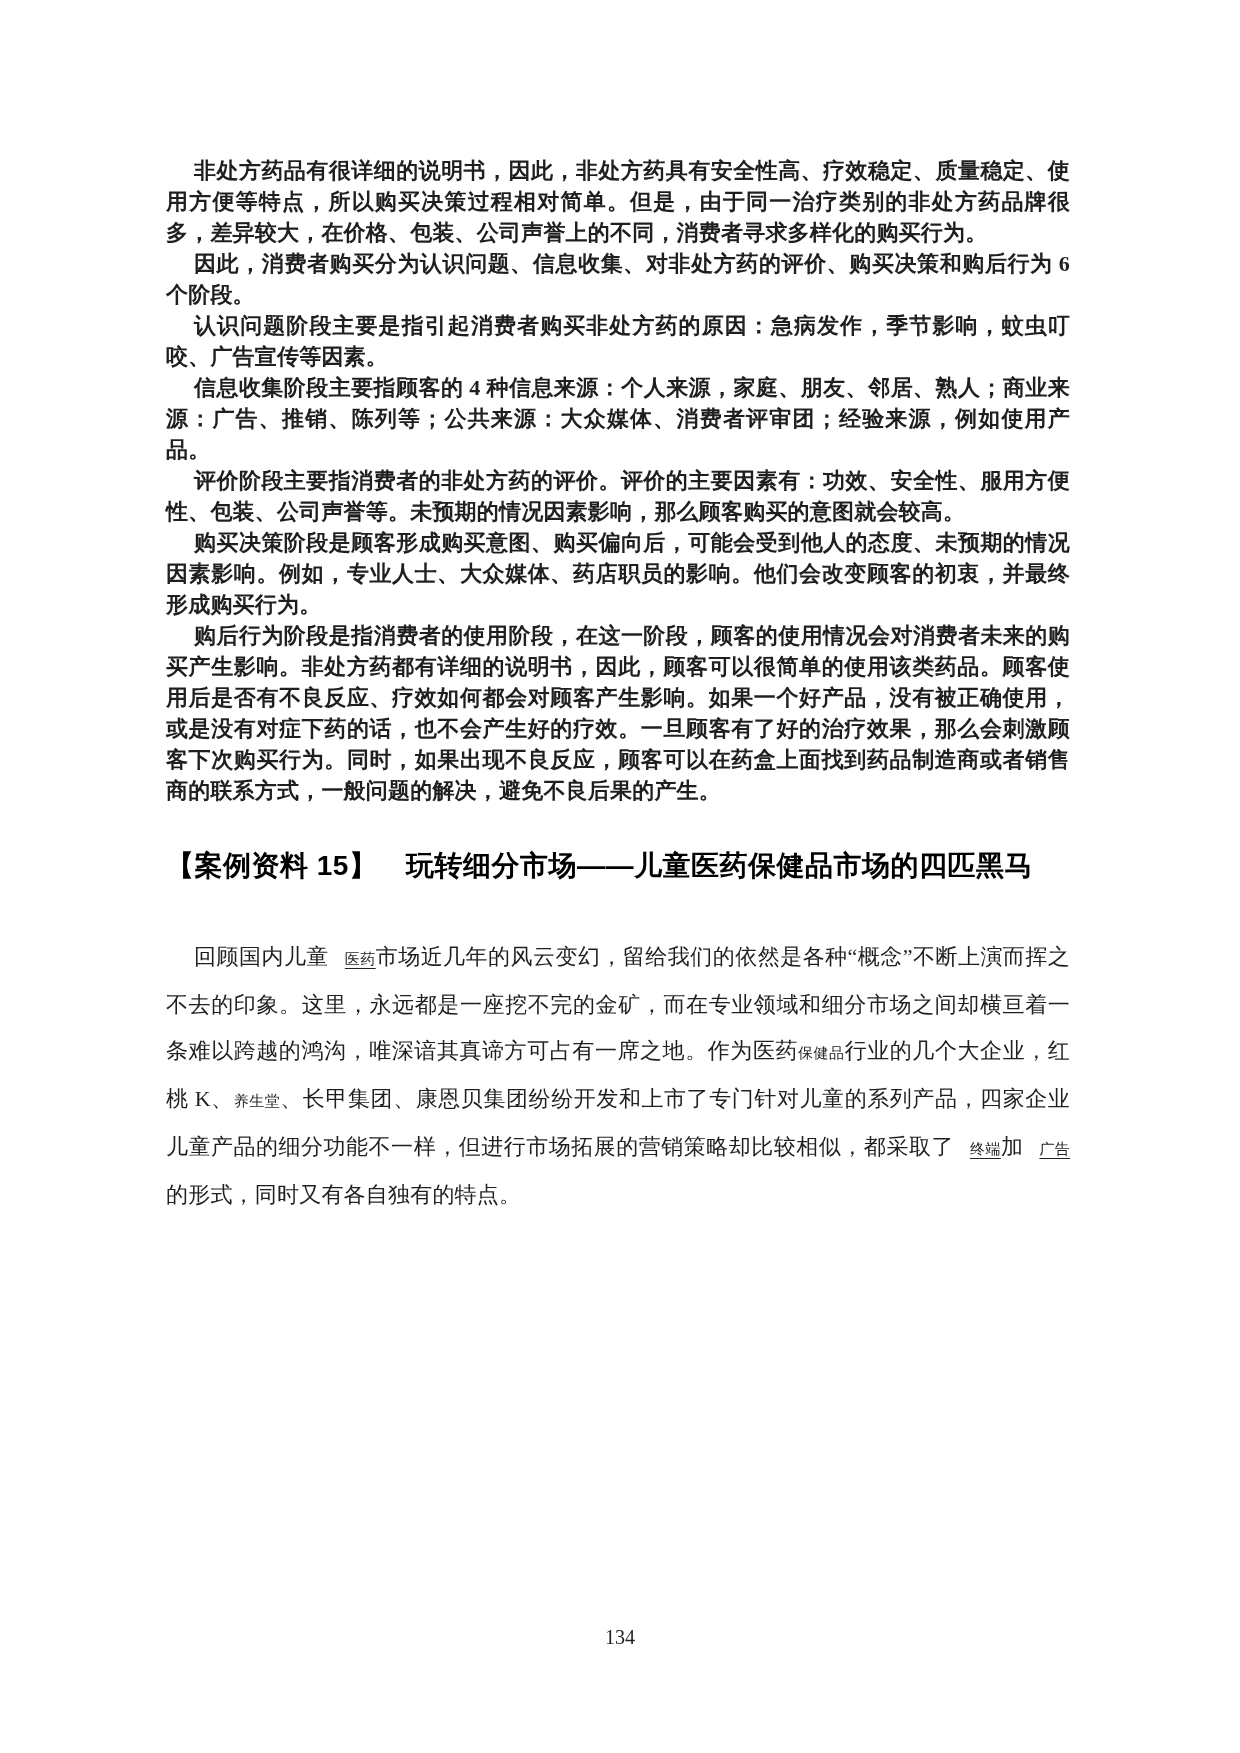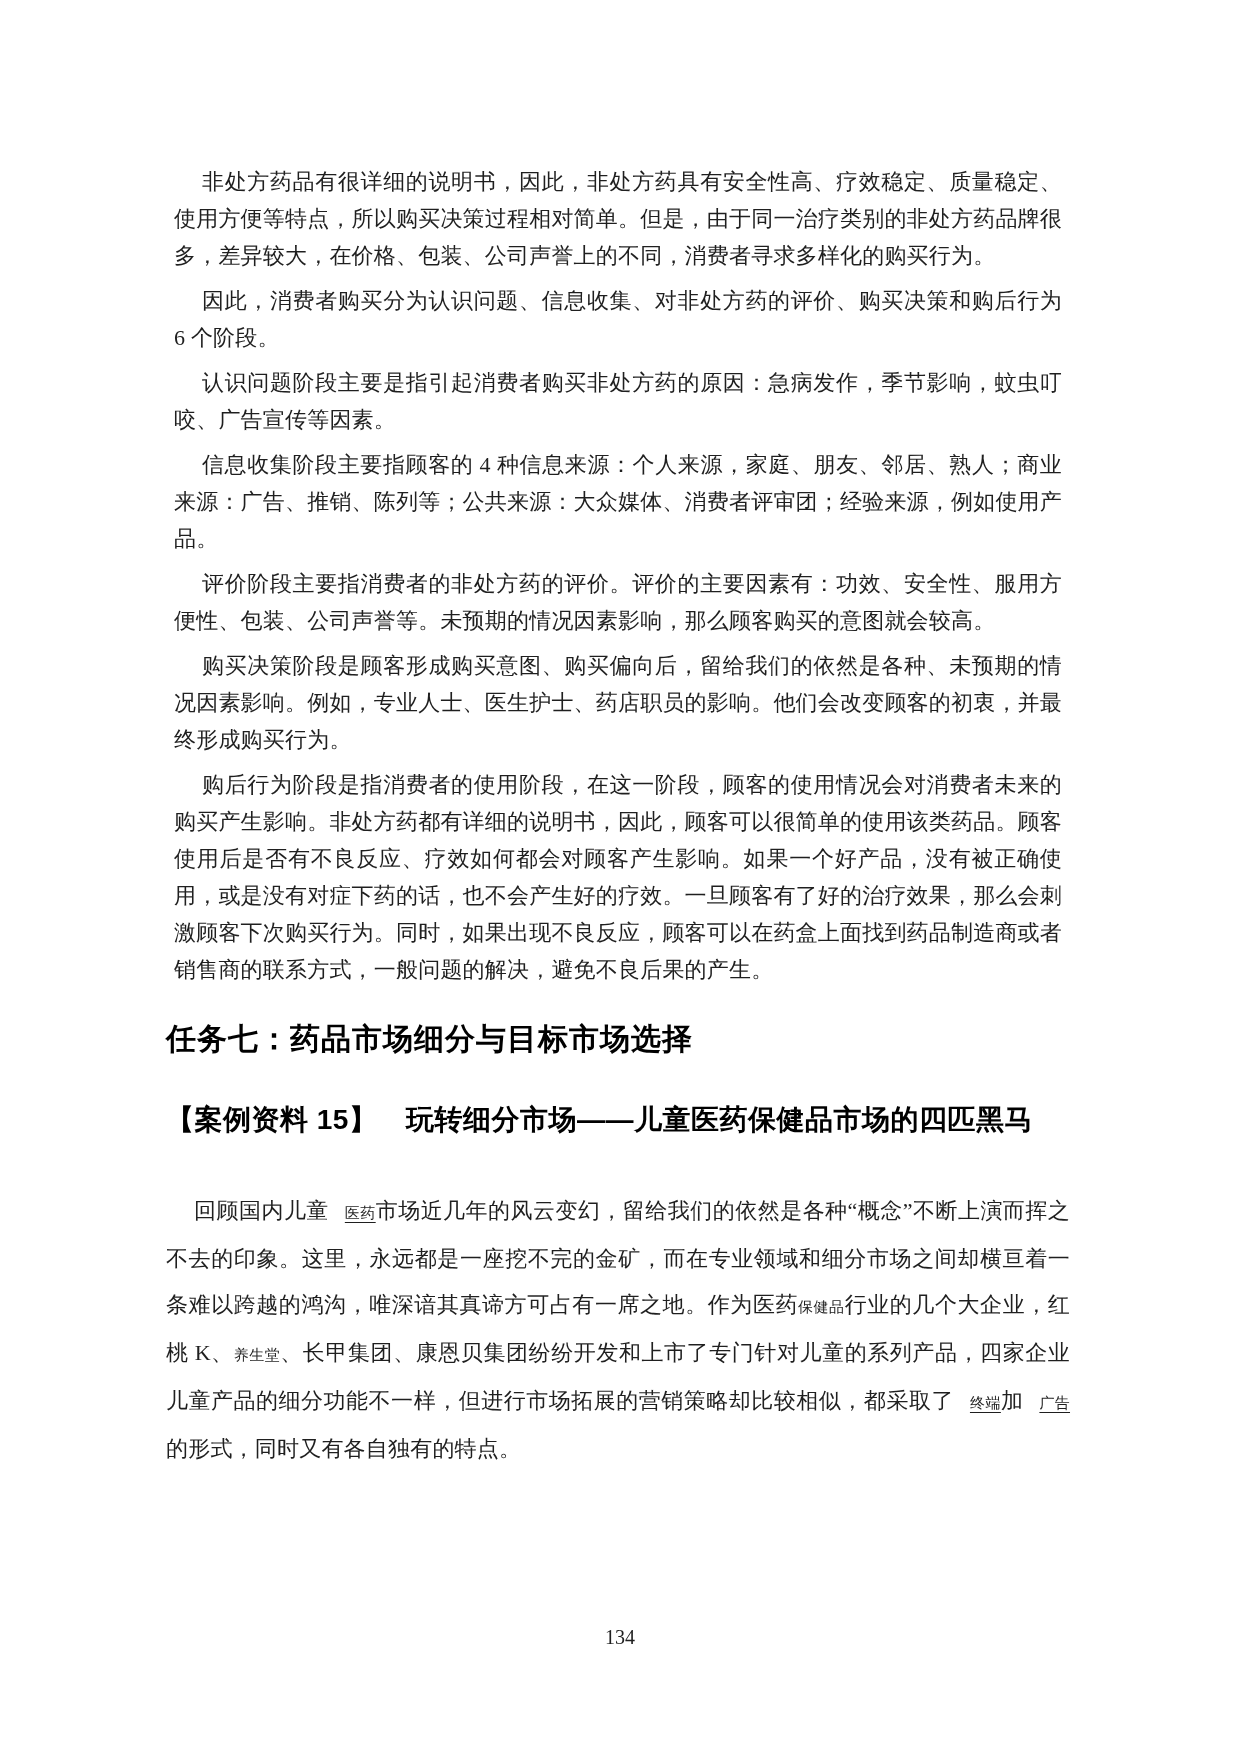--- a/index.html
+++ b/index.html
@@ -14,26 +14,27 @@
     height: 1753px;
     margin: 0 auto;
     background: #ffffff;
     overflow: hidden;
     color: #1f1f1f;
   }
   .content {
     padding: 155px 170px 0 166px;
   }
   p.body-par {
-    margin: 8px;
+    margin: 0;
     font-size: 22px;
-    line-height: 37px;
+    line-height: 31px;
     text-align: justify;
     text-indent: 28px;
     letter-spacing: 0.2px;
+    font-weight: bold;
   }
   h1.task-heading {
     margin: 30px 0 0 0;
     font-family: "Liberation Sans", "DejaVu Sans", sans-serif;
     font-weight: bold;
     color: #000000;
     font-size: 30px;
     line-height: 42px;
     letter-spacing: 1px;
   }
@@ -78,24 +79,23 @@
 </head>
 <body>
 
 <div class="page">
   <div class="content">
     <p class="body-par">非处方药品有很详细的说明书，因此，非处方药具有安全性高、疗效稳定、质量稳定、使用方便等特点，所以购买决策过程相对简单。但是，由于同一治疗类别的非处方药品牌很多，差异较大，在价格、包装、公司声誉上的不同，消费者寻求多样化的购买行为。</p>
     <p class="body-par">因此，消费者购买分为认识问题、信息收集、对非处方药的评价、购买决策和购后行为 6 个阶段。</p>
     <p class="body-par">认识问题阶段主要是指引起消费者购买非处方药的原因：急病发作，季节影响，蚊虫叮咬、广告宣传等因素。</p>
     <p class="body-par">信息收集阶段主要指顾客的 4 种信息来源：个人来源，家庭、朋友、邻居、熟人；商业来源：广告、推销、陈列等；公共来源：大众媒体、消费者评审团；经验来源，例如使用产品。</p>
     <p class="body-par">评价阶段主要指消费者的非处方药的评价。评价的主要因素有：功效、安全性、服用方便性、包装、公司声誉等。未预期的情况因素影响，那么顾客购买的意图就会较高。</p>
-    <p class="body-par">购买决策阶段是顾客形成购买意图、购买偏向后，留给我们的依然是各种、未预期的情况因素影响。例如，专业人士、医生护士、药店职员的影响。他们会改变顾客的初衷，并最终形成购买行为。</p>
+    <p class="body-par">购买决策阶段是顾客形成购买意图、购买偏向后，可能会受到他人的态度、未预期的情况因素影响。例如，专业人士、大众媒体、药店职员的影响。他们会改变顾客的初衷，并最终形成购买行为。</p>
     <p class="body-par">购后行为阶段是指消费者的使用阶段，在这一阶段，顾客的使用情况会对消费者未来的购买产生影响。非处方药都有详细的说明书，因此，顾客可以很简单的使用该类药品。顾客使用后是否有不良反应、疗效如何都会对顾客产生影响。如果一个好产品，没有被正确使用，或是没有对症下药的话，也不会产生好的疗效。一旦顾客有了好的治疗效果，那么会刺激顾客下次购买行为。同时，如果出现不良反应，顾客可以在药盒上面找到药品制造商或者销售商的联系方式，一般问题的解决，避免不良后果的产生。</p>
 
-    <h1 class="task-heading">任务七：药品市场细分与目标市场选择</h1>
 
     <h2 class="case-heading">【案例资料 15】　玩转细分市场——儿童医药保健品市场的四匹黑马</h2>
 
     <p class="case-par"><span>回顾国内儿童</span><span class="small-underline">医药</span><span>市场近几年的风云变幻，留给我们的依然是各种“概念”不断上演而挥之不去的印象。这里，永远都是一座挖不完的金矿，而在专业领域和细分市场之间却横亘着一条难以跨越的鸿沟，唯深谙其真谛方可占有一席之地。作为医药</span><span class="small">保健品</span><span>行业的几个大企业，红桃 K、</span><span class="small">养生堂</span><span>、长甲集团、康恩贝集团纷纷开发和上市了专门针对儿童的系列产品，四家企业儿童产品的细分功能不一样，但进行市场拓展的营销策略却比较相似，都采取了</span><span class="small-underline">终端</span><span>加</span><span class="small-underline">广告</span><span>的形式，同时又有各自独有的特点。</span></p>
   </div>
 
   <div class="footer">134</div>
 </div>
 
 </body></html>

